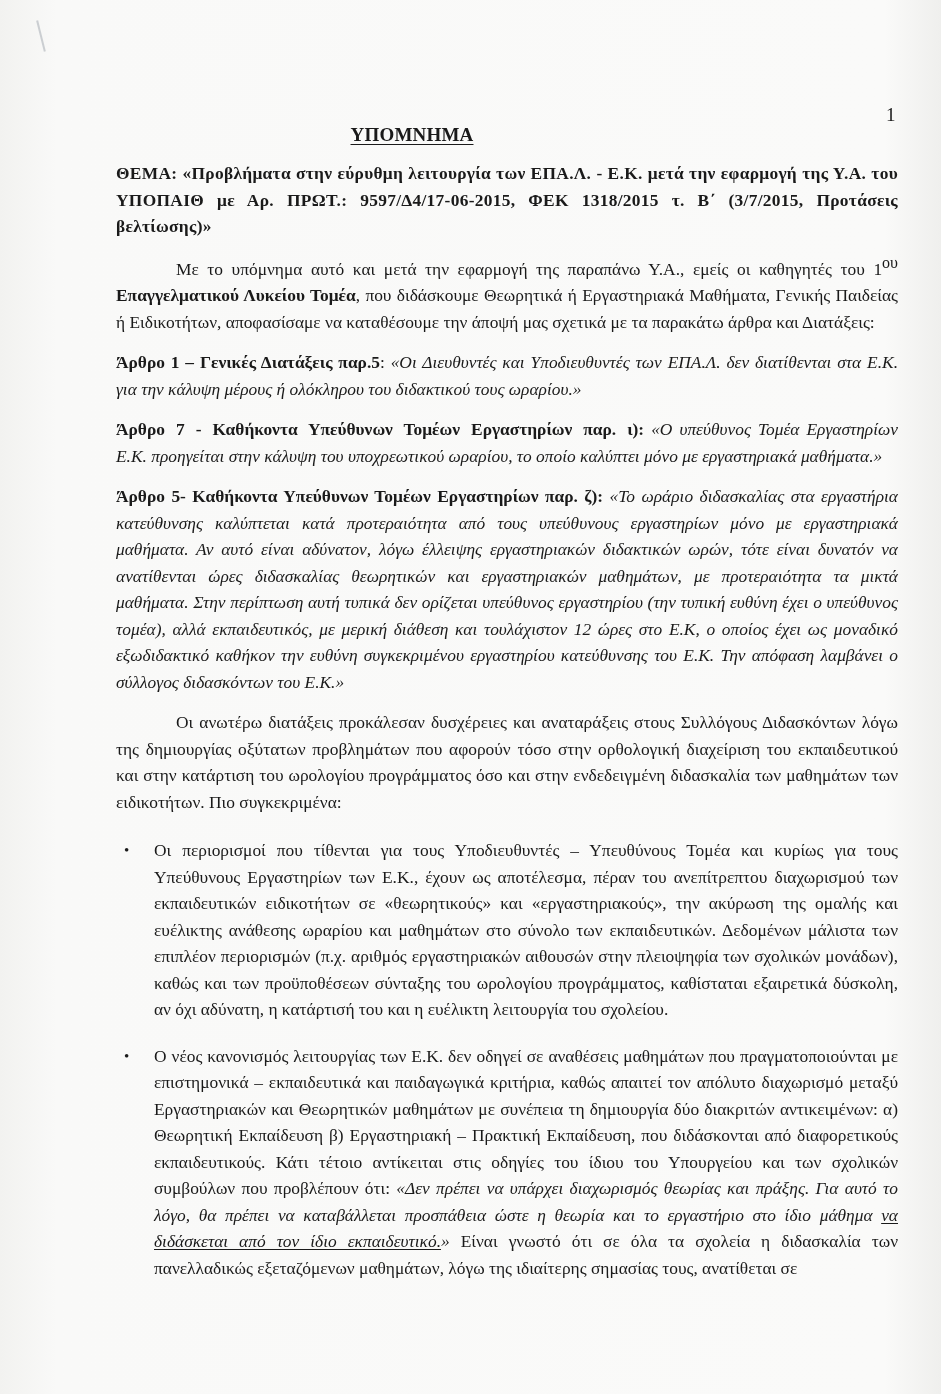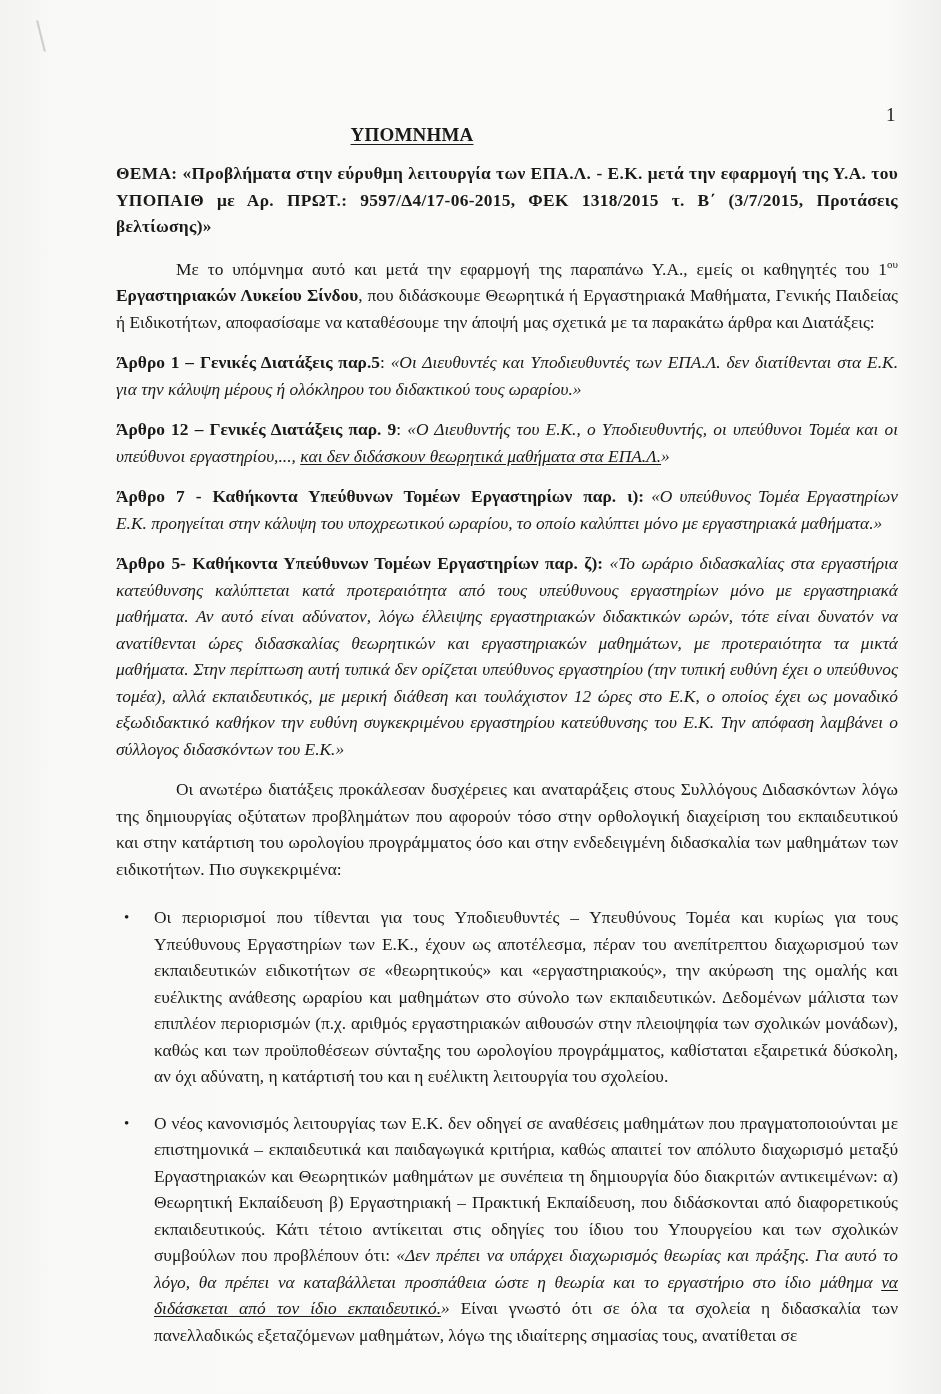--- a/index.html
+++ b/index.html
@@ -29,43 +29,42 @@
   .content {
     position: absolute; left: 116px; top: 160px; width: 782px;
     font-size: 17.4px; line-height: 26.5px; text-align: justify;
   }
   .subject { font-weight: bold; margin: 0 0 16px 0; letter-spacing: 0.3px; }
   p { margin: 0 0 14px 0; }
   .indent { text-indent: 60px; }
   .b { font-weight: bold; }
   .i { font-style: italic; }
   .u { text-decoration: underline; text-underline-offset: 2px; }
-  sup { font-size: 11px; line-height: 0; }
+  sup { font-size: 16px; line-height: 0; }
   ul.bullets { list-style: none; margin: 0; padding: 0; }
   ul.bullets li { position: relative; padding-left: 38px; margin-bottom: 14px; }
   ul.bullets li .dot {
     position: absolute; left: 8px; top: 0; font-size: 15px;
   }
 </style>
 </head>
 <body>
 
 <div class="page">
   <div class="scan-mark"></div>
   <div class="page-number">1</div>
   <div class="title">ΥΠΟΜΝΗΜΑ</div>
 
   <div class="content">
     <p class="subject">ΘΕΜΑ: «Προβλήματα στην εύρυθμη λειτουργία των ΕΠΑ.Λ. -  Ε.Κ. μετά την εφαρμογή της Υ.Α. του ΥΠΟΠΑΙΘ με Αρ. ΠΡΩΤ.: 9597/Δ4/17-06-2015, ΦΕΚ 1318/2015 τ. Β΄ (3/7/2015, Προτάσεις βελτίωσης)»</p>
 
-    <p class="indent"><span>Με το υπόμνημα αυτό και μετά την εφαρμογή της παραπάνω Υ.Α., εμείς οι καθηγητές του 1</span><sup>ου</sup> <span class="b">Εργαστηριακών Λυκείου Σίνδου</span><span>, που διδάσκουμε Θεωρητικά ή Εργαστηριακά Μαθήματα, Γενικής Παιδείας ή Ειδικοτήτων, αποφασίσαμε να καταθέσουμε την άποψή μας σχετικά με τα παρακάτω άρθρα και Διατάξεις:</span></p>
+    <p class="indent"><span>Με το υπόμνημα αυτό και μετά την εφαρμογή της παραπάνω Υ.Α., εμείς οι καθηγητές του 1</span><sup>ου</sup> <span class="b">Επαγγελματικού Λυκείου Τομέα</span><span>, που διδάσκουμε Θεωρητικά ή Εργαστηριακά Μαθήματα, Γενικής Παιδείας ή Ειδικοτήτων, αποφασίσαμε να καταθέσουμε την άποψή μας σχετικά με τα παρακάτω άρθρα και Διατάξεις:</span></p>
 
     <p><span class="b">Άρθρο 1 – Γενικές Διατάξεις παρ.5</span><span>: </span><span class="i">«Οι Διευθυντές και Υποδιευθυντές των ΕΠΑ.Λ. δεν διατίθενται στα Ε.Κ. για την κάλυψη μέρους ή ολόκληρου του διδακτικού τους ωραρίου.»</span></p>
 
-    <p><span class="b">Άρθρο 12 – Γενικές Διατάξεις παρ. 9</span><span>: </span><span class="i">«Ο Διευθυντής του Ε.Κ., ο Υποδιευθυντής, οι υπεύθυνοι Τομέα και οι υπεύθυνοι εργαστηρίου,..., </span><span class="i u">και δεν διδάσκουν θεωρητικά μαθήματα στα ΕΠΑ.Λ.</span><span class="i">»</span></p>
 
     <p><span class="b" style="word-spacing:4px;">Άρθρο 7 - Καθήκοντα Υπεύθυνων Τομέων Εργαστηρίων παρ. ι):</span><span>  </span><span class="i">«Ο υπεύθυνος Τομέα Εργαστηρίων Ε.Κ. προηγείται στην κάλυψη του υποχρεωτικού ωραρίου, το οποίο καλύπτει μόνο με εργαστηριακά μαθήματα.»</span></p>
 
     <p><span class="b">Άρθρο 5- Καθήκοντα Υπεύθυνων Τομέων Εργαστηρίων παρ. ζ):</span><span> </span><span class="i">«Το ωράριο διδασκαλίας στα εργαστήρια κατεύθυνσης καλύπτεται κατά προτεραιότητα από τους υπεύθυνους εργαστηρίων μόνο με εργαστηριακά μαθήματα. Αν αυτό είναι αδύνατον, λόγω έλλειψης εργαστηριακών διδακτικών ωρών, τότε είναι δυνατόν να ανατίθενται ώρες διδασκαλίας θεωρητικών και εργαστηριακών μαθημάτων, με προτεραιότητα τα μικτά μαθήματα. Στην περίπτωση αυτή τυπικά δεν ορίζεται υπεύθυνος εργαστηρίου (την τυπική ευθύνη έχει ο υπεύθυνος τομέα), αλλά εκπαιδευτικός, με μερική διάθεση και τουλάχιστον 12 ώρες στο Ε.Κ, ο οποίος έχει ως μοναδικό εξωδιδακτικό καθήκον την ευθύνη συγκεκριμένου εργαστηρίου κατεύθυνσης του Ε.Κ. Την απόφαση λαμβάνει ο σύλλογος διδασκόντων του Ε.Κ.»</span></p>
 
     <p class="indent" style="margin-top:10px;">Οι ανωτέρω διατάξεις προκάλεσαν δυσχέρειες και αναταράξεις στους Συλλόγους Διδασκόντων λόγω της δημιουργίας οξύτατων προβλημάτων που αφορούν τόσο στην ορθολογική διαχείριση του εκπαιδευτικού και στην κατάρτιση του ωρολογίου προγράμματος όσο και στην ενδεδειγμένη διδασκαλία των μαθημάτων των ειδικοτήτων. Πιο συγκεκριμένα:</p>
 
     <ul class="bullets" style="margin-top:22px;">
       <li>
         <span class="dot">•</span>

